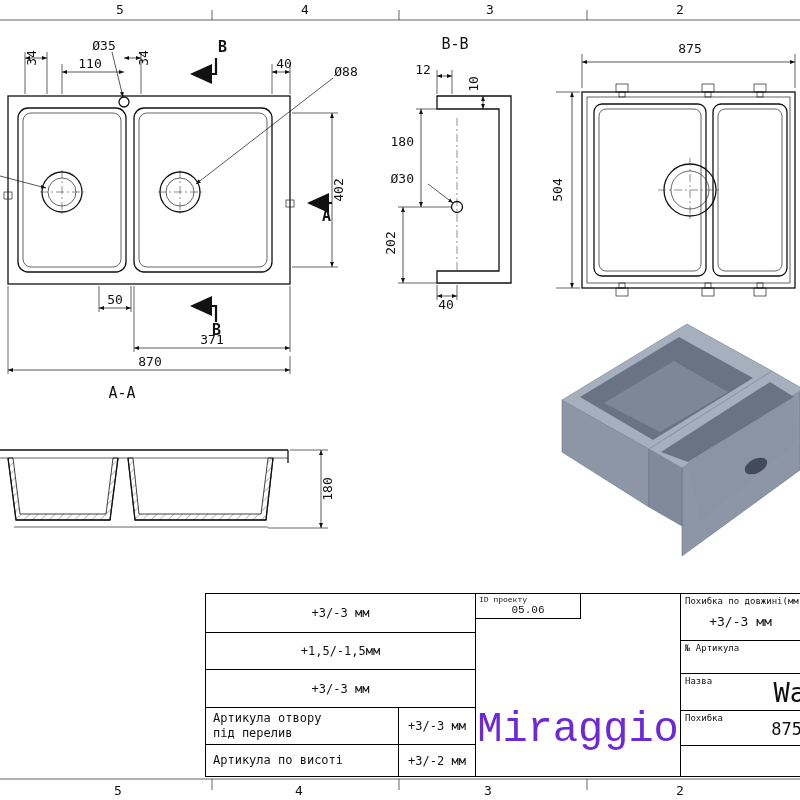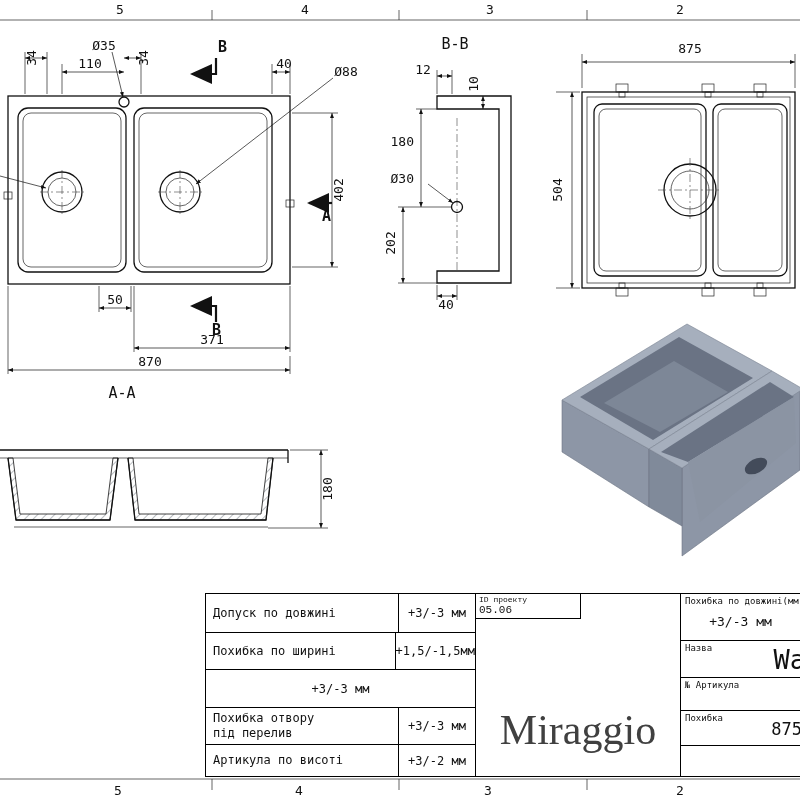--- a/index.html
+++ b/index.html
@@ -25,23 +25,23 @@
   .tlabel { width:193px; border-right:1px solid #000; padding:2px 7px; font-size:12px;
             line-height:1.25; white-space:pre-line; display:flex; align-items:center; }
   .tval { flex:1; display:flex; align-items:center; justify-content:center; font-size:12px; }
   .h39{height:39px}.h37{height:37px}.h38{height:38px}
   .tm { width:205px; border-right:1px solid #000; position:relative; }
   .tm-top { height:32px; border-bottom:1px solid #000; display:flex; }
   .tm-c { width:105px; border-right:1px solid #000; font-size:9px; padding:2px 3px; }
   .tm-d { flex:1; font-size:9px; padding:2px 3px; }
   .tm-id { width:105px; height:25px; border-right:1px solid #000; border-bottom:1px solid #000;
            font-size:8px; padding:1px 3px;font-family:Liberation Mono, monospace; }
-  .tm-idv { font-size:11px; }
+  .tm-idv { font-size:11px; text-align:center; }
   .brand { position:absolute; left:0; right:0; bottom:22px; text-align:center;
-           font-family:Liberation Serif, serif; font-size:42px; color:#404040; }
+           font-family:Liberation Mono, monospace; font-size:42px; color:#6d28d9; }
   .trb { flex:1; display:flex; flex-direction:column; }
   .trc { position:relative; border-bottom:1px solid #000; }
   .trc.last { border-bottom:none; flex:1; }
   .rh47{height:47px}.rh37{height:37px}.rh33{height:33px}.rh35{height:35px}
   .lbl { position:absolute; left:4px; top:2px; font-size:9px; white-space:nowrap; }
   .ctr { position:absolute; inset:0; display:flex; align-items:center; justify-content:center;
          font-size:13px; padding-top:8px; }
   .bigname { position:absolute; right:-6px; top:3px; font-size:27px; }
   .sizev { position:absolute; right:-2px; top:8px; font-size:17px; }
 </style>
@@ -247,32 +247,30 @@
     <polygon points="649,449 772,371 803,389 682,468" stroke="#7a8392" stroke-width="0.6" fill="#a6afbd"></polygon>
     <polygon points="661,452 770,382 794,397 688,462" fill="#6a7384"></polygon>
     <polygon points="688,462 794,397 796,443 700,522" fill="#8b94a3"></polygon>
     <ellipse cx="756" cy="466" rx="12" ry="7" transform="rotate(-28 756 466)" fill="#434b5a"></ellipse>
   </g>
 </svg>
 
 <div class="tbl">
   <div class="tl">
     <div class="trow h39">
-      <div class="tlabel">Допуск по довжині</div>
       <div class="tval">+3/-3 мм</div>
     </div>
     <div class="trow h37">
-      <div class="tlabel">Похибка по ширині</div>
       <div class="tval">+1,5/-1,5мм</div>
     </div>
     <div class="trow h38">
       <div class="tval">+3/-3 мм</div>
     </div>
     <div class="trow h37">
-      <div class="tlabel">Похибка отвору
+      <div class="tlabel">Артикула отвору
 під перелив</div>
       <div class="tval">+3/-3 мм</div>
     </div>
     <div class="trow last">
       <div class="tlabel">Артикула по висоті</div>
       <div class="tval">+3/-2 мм</div>
     </div>
   </div>
 
   <div class="tm">
@@ -281,25 +279,25 @@
       <div class="tm-idv">05.06</div>
     </div>
     <div class="brand">Miraggio</div>
   </div>
 
   <div class="trb">
     <div class="trc rh47">
       <span class="lbl">Похибка по довжині(мм)</span>
       <div class="ctr">+3/-3 мм</div>
     </div>
+    <div class="trc rh33">
+      <span class="lbl">№ Артикула</span>
+    </div>
     <div class="trc rh37">
       <span class="lbl">Назва</span>
       <div class="bigname">Wa</div>
     </div>
-    <div class="trc rh33">
-      <span class="lbl">№ Артикула</span>
-    </div>
     <div class="trc rh35">
       <span class="lbl">Похибка</span>
       <div class="sizev">875</div>
     </div>
   </div>
 </div>
 
 </body></html>

